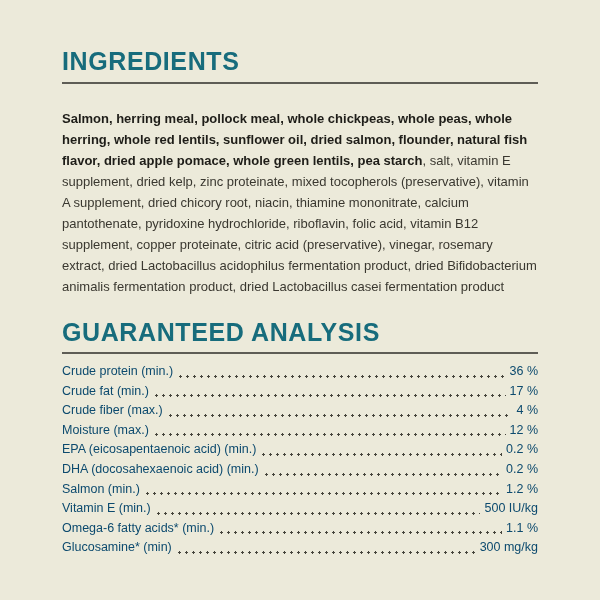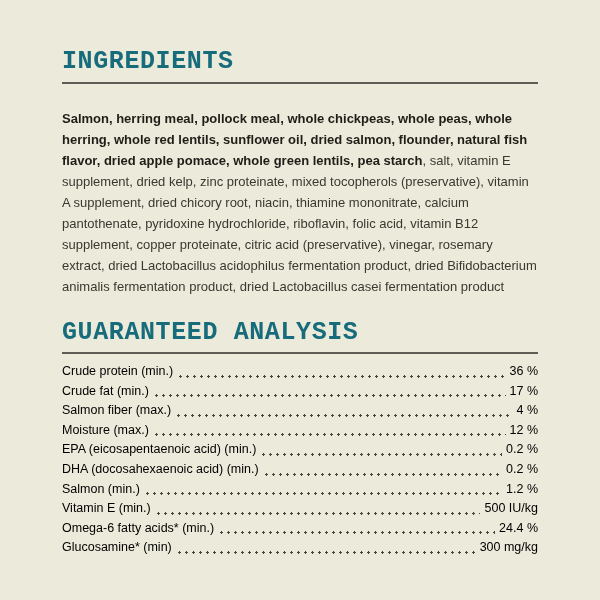--- a/index.html
+++ b/index.html
@@ -15,21 +15,21 @@
     overflow: hidden;
     box-sizing: border-box;
   }
   .label-sheet {
     padding: 48px 62px 0 62px;
     box-sizing: border-box;
     width: 600px;
     height: 600px;
   }
   .section-title {
-    font-family: Liberation Mono, monospace;
+    font-family: Liberation Sans, sans-serif;
     font-weight: 700;
     font-size: 25px;
     letter-spacing: 0.6px;
     color: #176C7C;
     line-height: 1.1;
     margin: 0;
   }
   .section-rule {
     height: 2px;
     background: #5E5D55;
@@ -50,21 +50,21 @@
     margin-top: 22px;
   }
   .analysis-table {
     margin-top: 10px;
   }
   .analysis-row {
     display: flex;
     align-items: baseline;
     height: 19.6px;
     font-size: 12.5px;
-    color: #000000;
+    color: #0c4a6e;
     white-space: nowrap;
   }
   .analysis-row .row-label {
     flex: 0 0 auto;
   }
   .analysis-row .dot-leader {
     flex: 1 1 auto;
     align-self: stretch;
     margin: 0 4px;
     background-image: radial-gradient(circle, #45443B 1.05px, rgba(0,0,0,0) 1.25px);
@@ -99,21 +99,21 @@
     <span class="row-value">36 %</span>
   </div>
 
   <div class="analysis-row">
     <span class="row-label">Crude fat (min.)</span>
     <span class="dot-leader"></span>
     <span class="row-value">17 %</span>
   </div>
 
   <div class="analysis-row">
-    <span class="row-label">Salmon fiber (max.)</span>
+    <span class="row-label">Crude fiber (max.)</span>
     <span class="dot-leader"></span>
     <span class="row-value">4 %</span>
   </div>
 
   <div class="analysis-row">
     <span class="row-label">Moisture (max.)</span>
     <span class="dot-leader"></span>
     <span class="row-value">12 %</span>
   </div>
 
@@ -139,21 +139,21 @@
   <div class="analysis-row">
     <span class="row-label">Vitamin E (min.)</span>
     <span class="dot-leader"></span>
     <span class="row-value">500 IU/kg</span>
   </div>
 
 
   <div class="analysis-row">
     <span class="row-label">Omega-6 fatty acids* (min.)</span>
     <span class="dot-leader"></span>
-    <span class="row-value">24.4 %</span>
+    <span class="row-value">1.1 %</span>
   </div>
 
 
   <div class="analysis-row">
     <span class="row-label">Glucosamine* (min)</span>
     <span class="dot-leader"></span>
     <span class="row-value">300 mg/kg</span>
   </div>
 
 </div>

